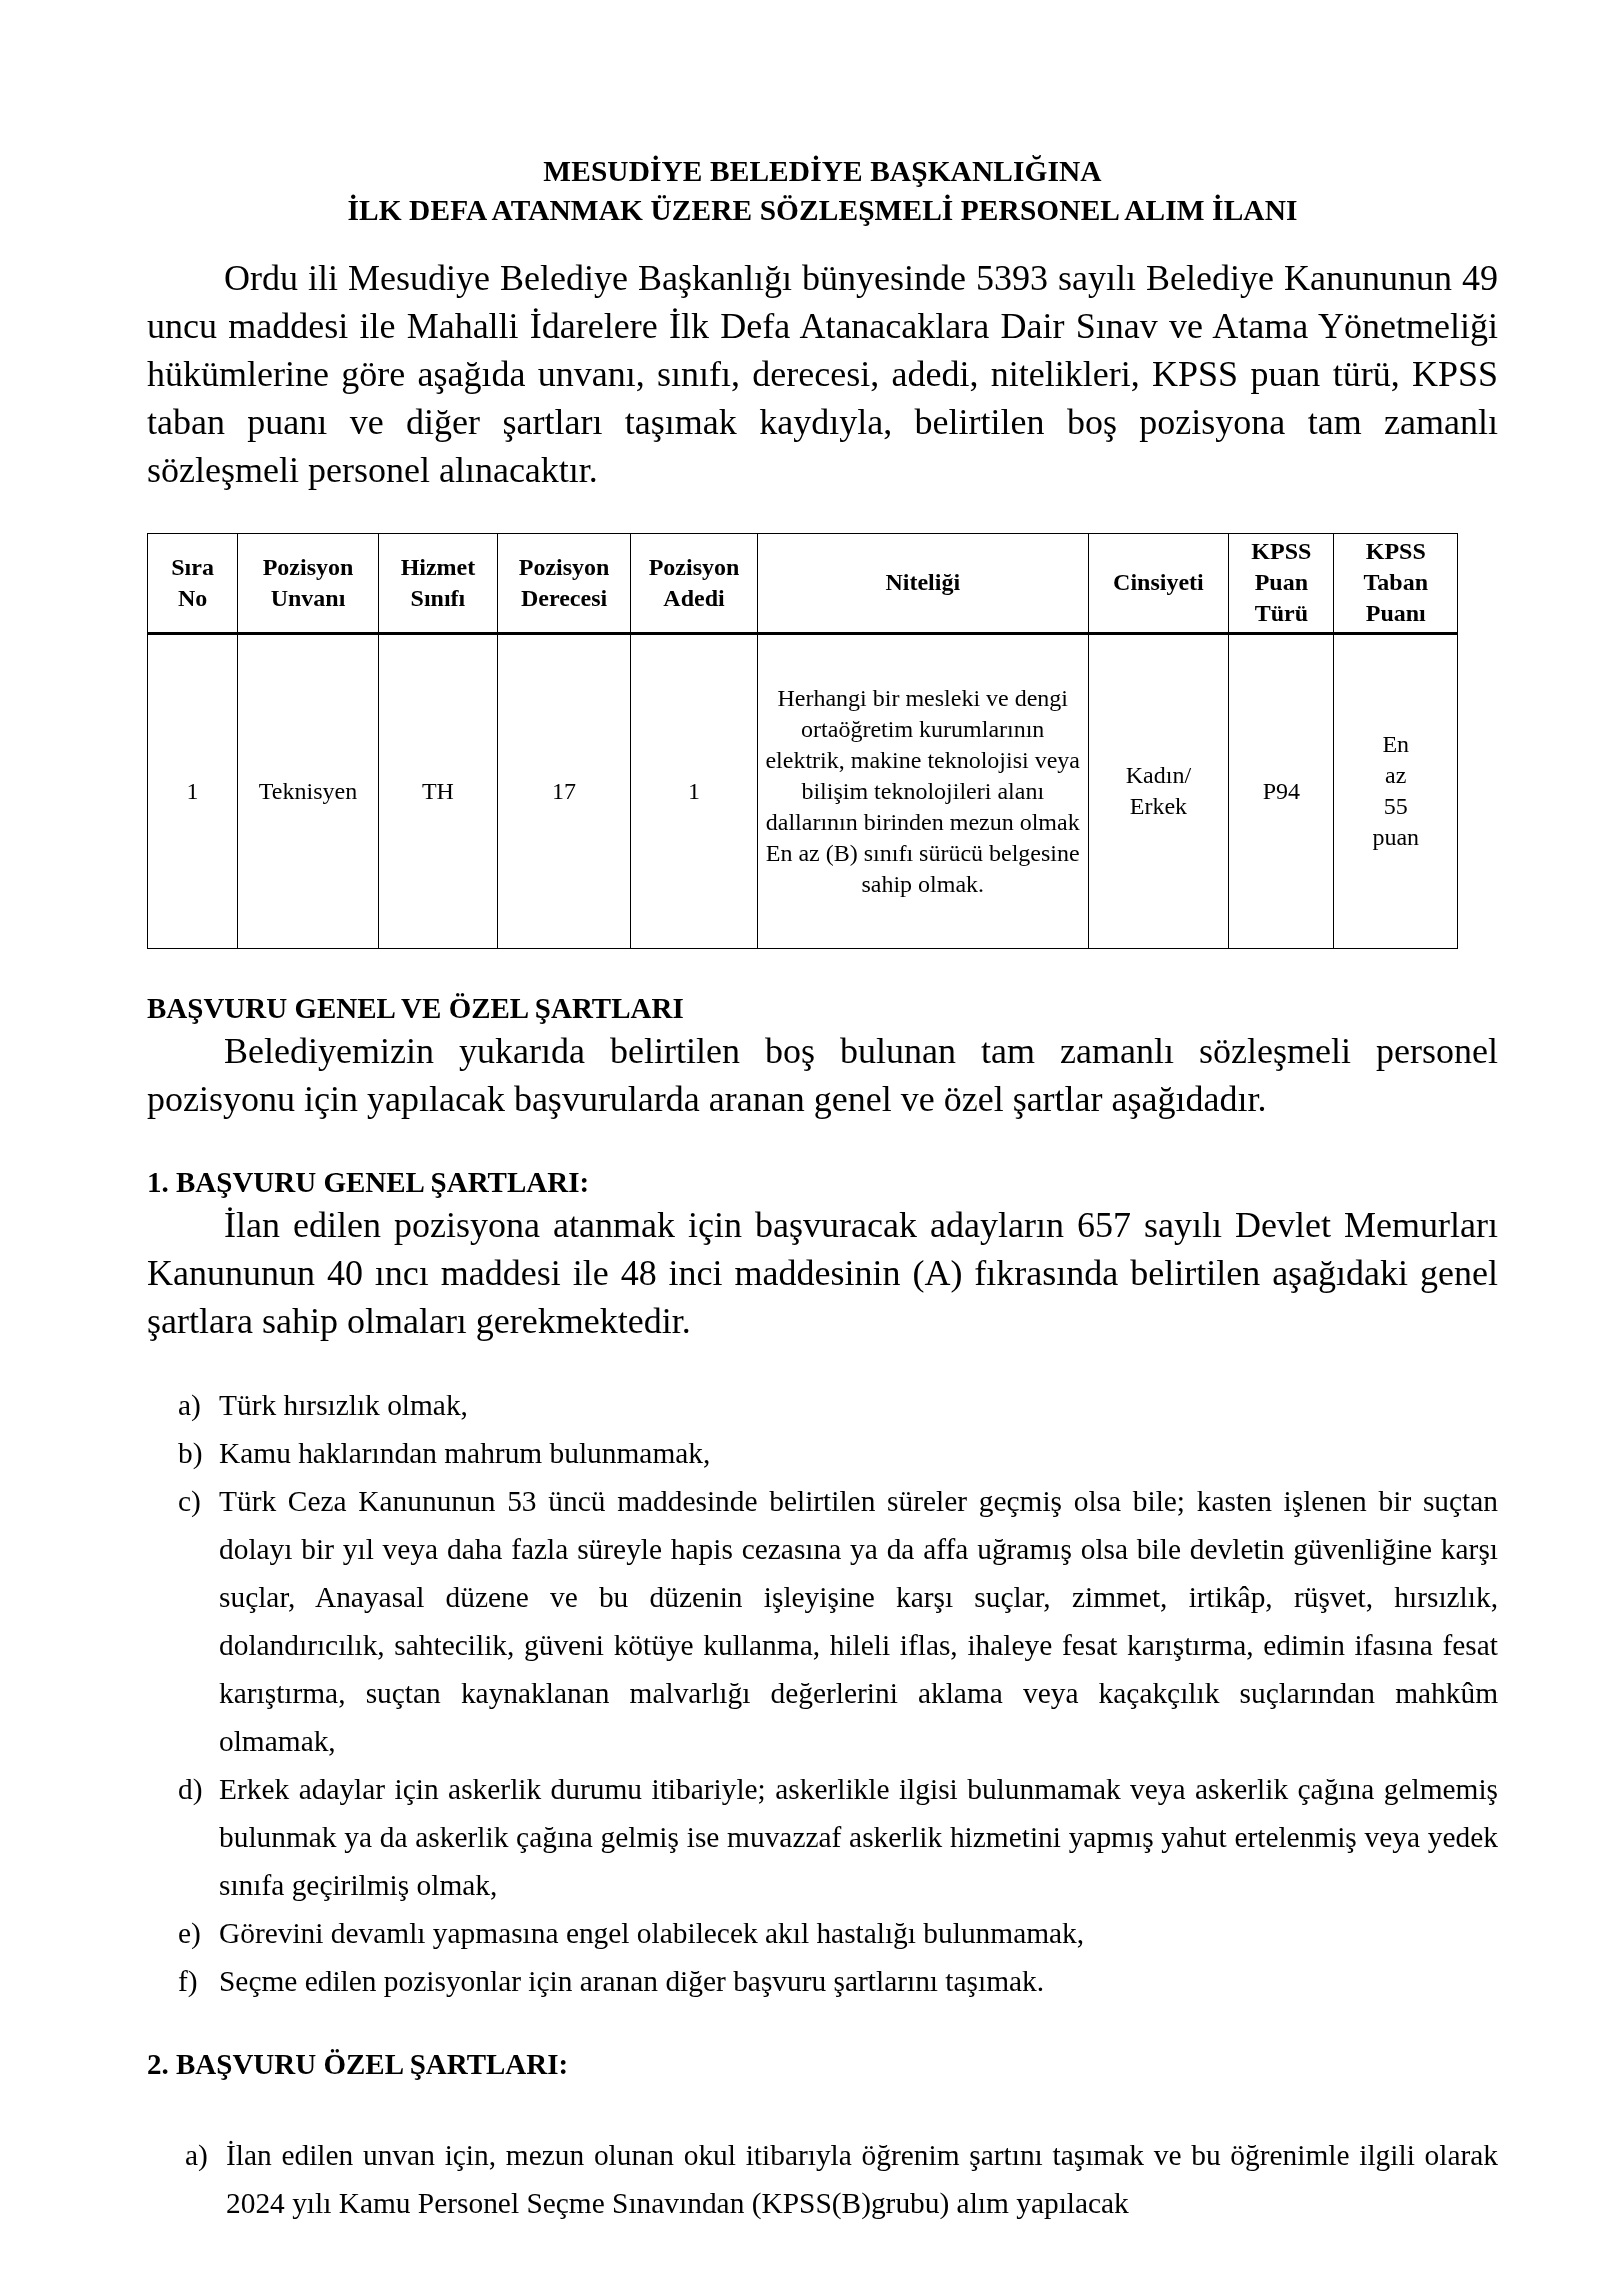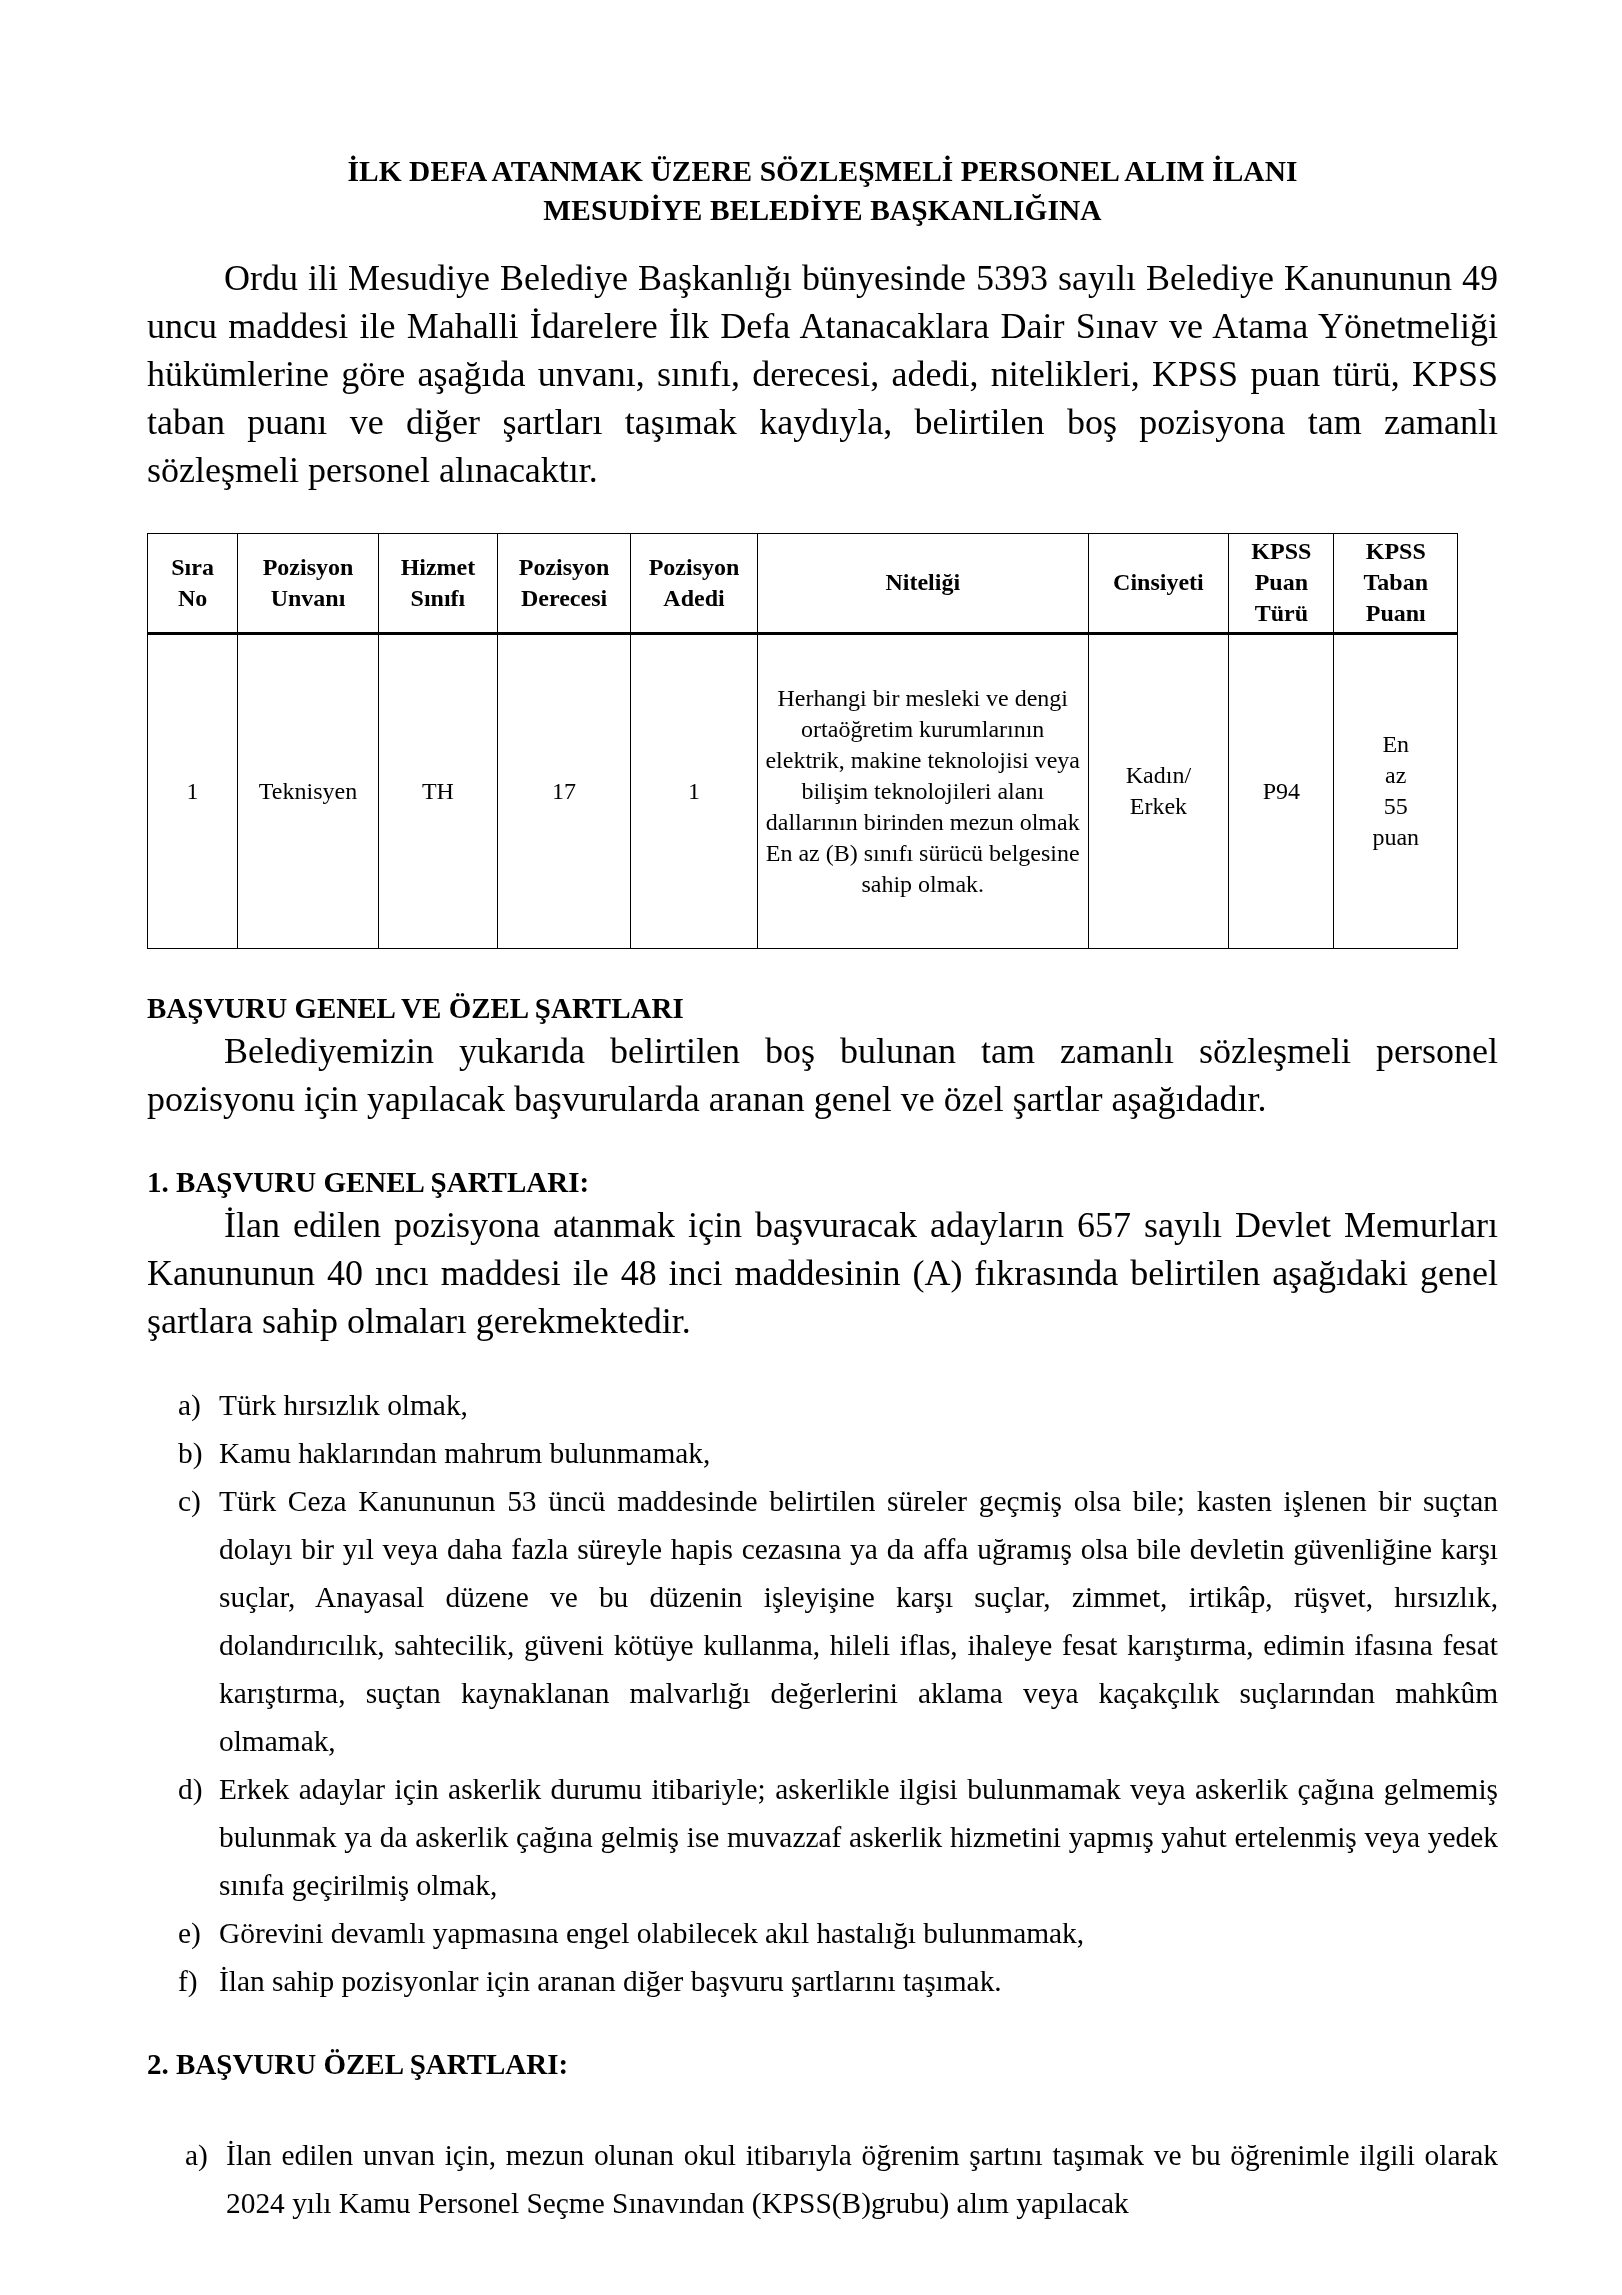--- a/index.html
+++ b/index.html
@@ -141,22 +141,22 @@
   }
   .spacer-lg { height: 43px; }
 </style>
 </head>
 <body>
 
 <div class="page">
   <div class="content">
 
     <div class="title-block">
+      <div class="title-line">MESUDİYE BELEDİYE BAŞKANLIĞINA</div>
       <div class="title-line">İLK DEFA ATANMAK ÜZERE SÖZLEŞMELİ PERSONEL ALIM İLANI</div>
-      <div class="title-line">MESUDİYE BELEDİYE BAŞKANLIĞINA</div>
     </div>
 
     <p class="intro-para">Ordu ili Mesudiye Belediye Başkanlığı bünyesinde 5393 sayılı Belediye Kanununun 49 uncu maddesi ile Mahalli İdarelere İlk Defa Atanacaklara Dair Sınav ve Atama Yönetmeliği hükümlerine göre aşağıda unvanı, sınıfı, derecesi, adedi, nitelikleri, KPSS puan türü, KPSS taban puanı ve diğer şartları taşımak kaydıyla, belirtilen boş pozisyona tam zamanlı sözleşmeli personel alınacaktır.</p>
 
     <div class="table-wrap">
       <table class="alim">
         <colgroup>
           <col class="c-sira">
             <col class="c-unvan">
             <col class="c-hizmet">
@@ -218,21 +218,21 @@
       <li>
         <span class="marker">d)</span>
         <span>Erkek adaylar için askerlik durumu itibariyle; askerlikle ilgisi bulunmamak veya askerlik çağına gelmemiş bulunmak ya da askerlik çağına gelmiş ise muvazzaf askerlik hizmetini yapmış yahut ertelenmiş veya yedek sınıfa geçirilmiş olmak,</span>
       </li>
       <li>
         <span class="marker">e)</span>
         <span>Görevini devamlı yapmasına engel olabilecek akıl hastalığı bulunmamak,</span>
       </li>
       <li>
         <span class="marker">f)</span>
-        <span>İlan sahip pozisyonlar için aranan diğer başvuru şartlarını taşımak.</span>
+        <span>Seçme edilen pozisyonlar için aranan diğer başvuru şartlarını taşımak.</span>
       </li>
     </ol>
 
     <div class="sec-head">2. BAŞVURU ÖZEL ŞARTLARI:</div>
 
     <div class="spacer-lg"></div>
 
     <ol class="letters indent-b">
       <li>
         <span class="marker">a)</span>

